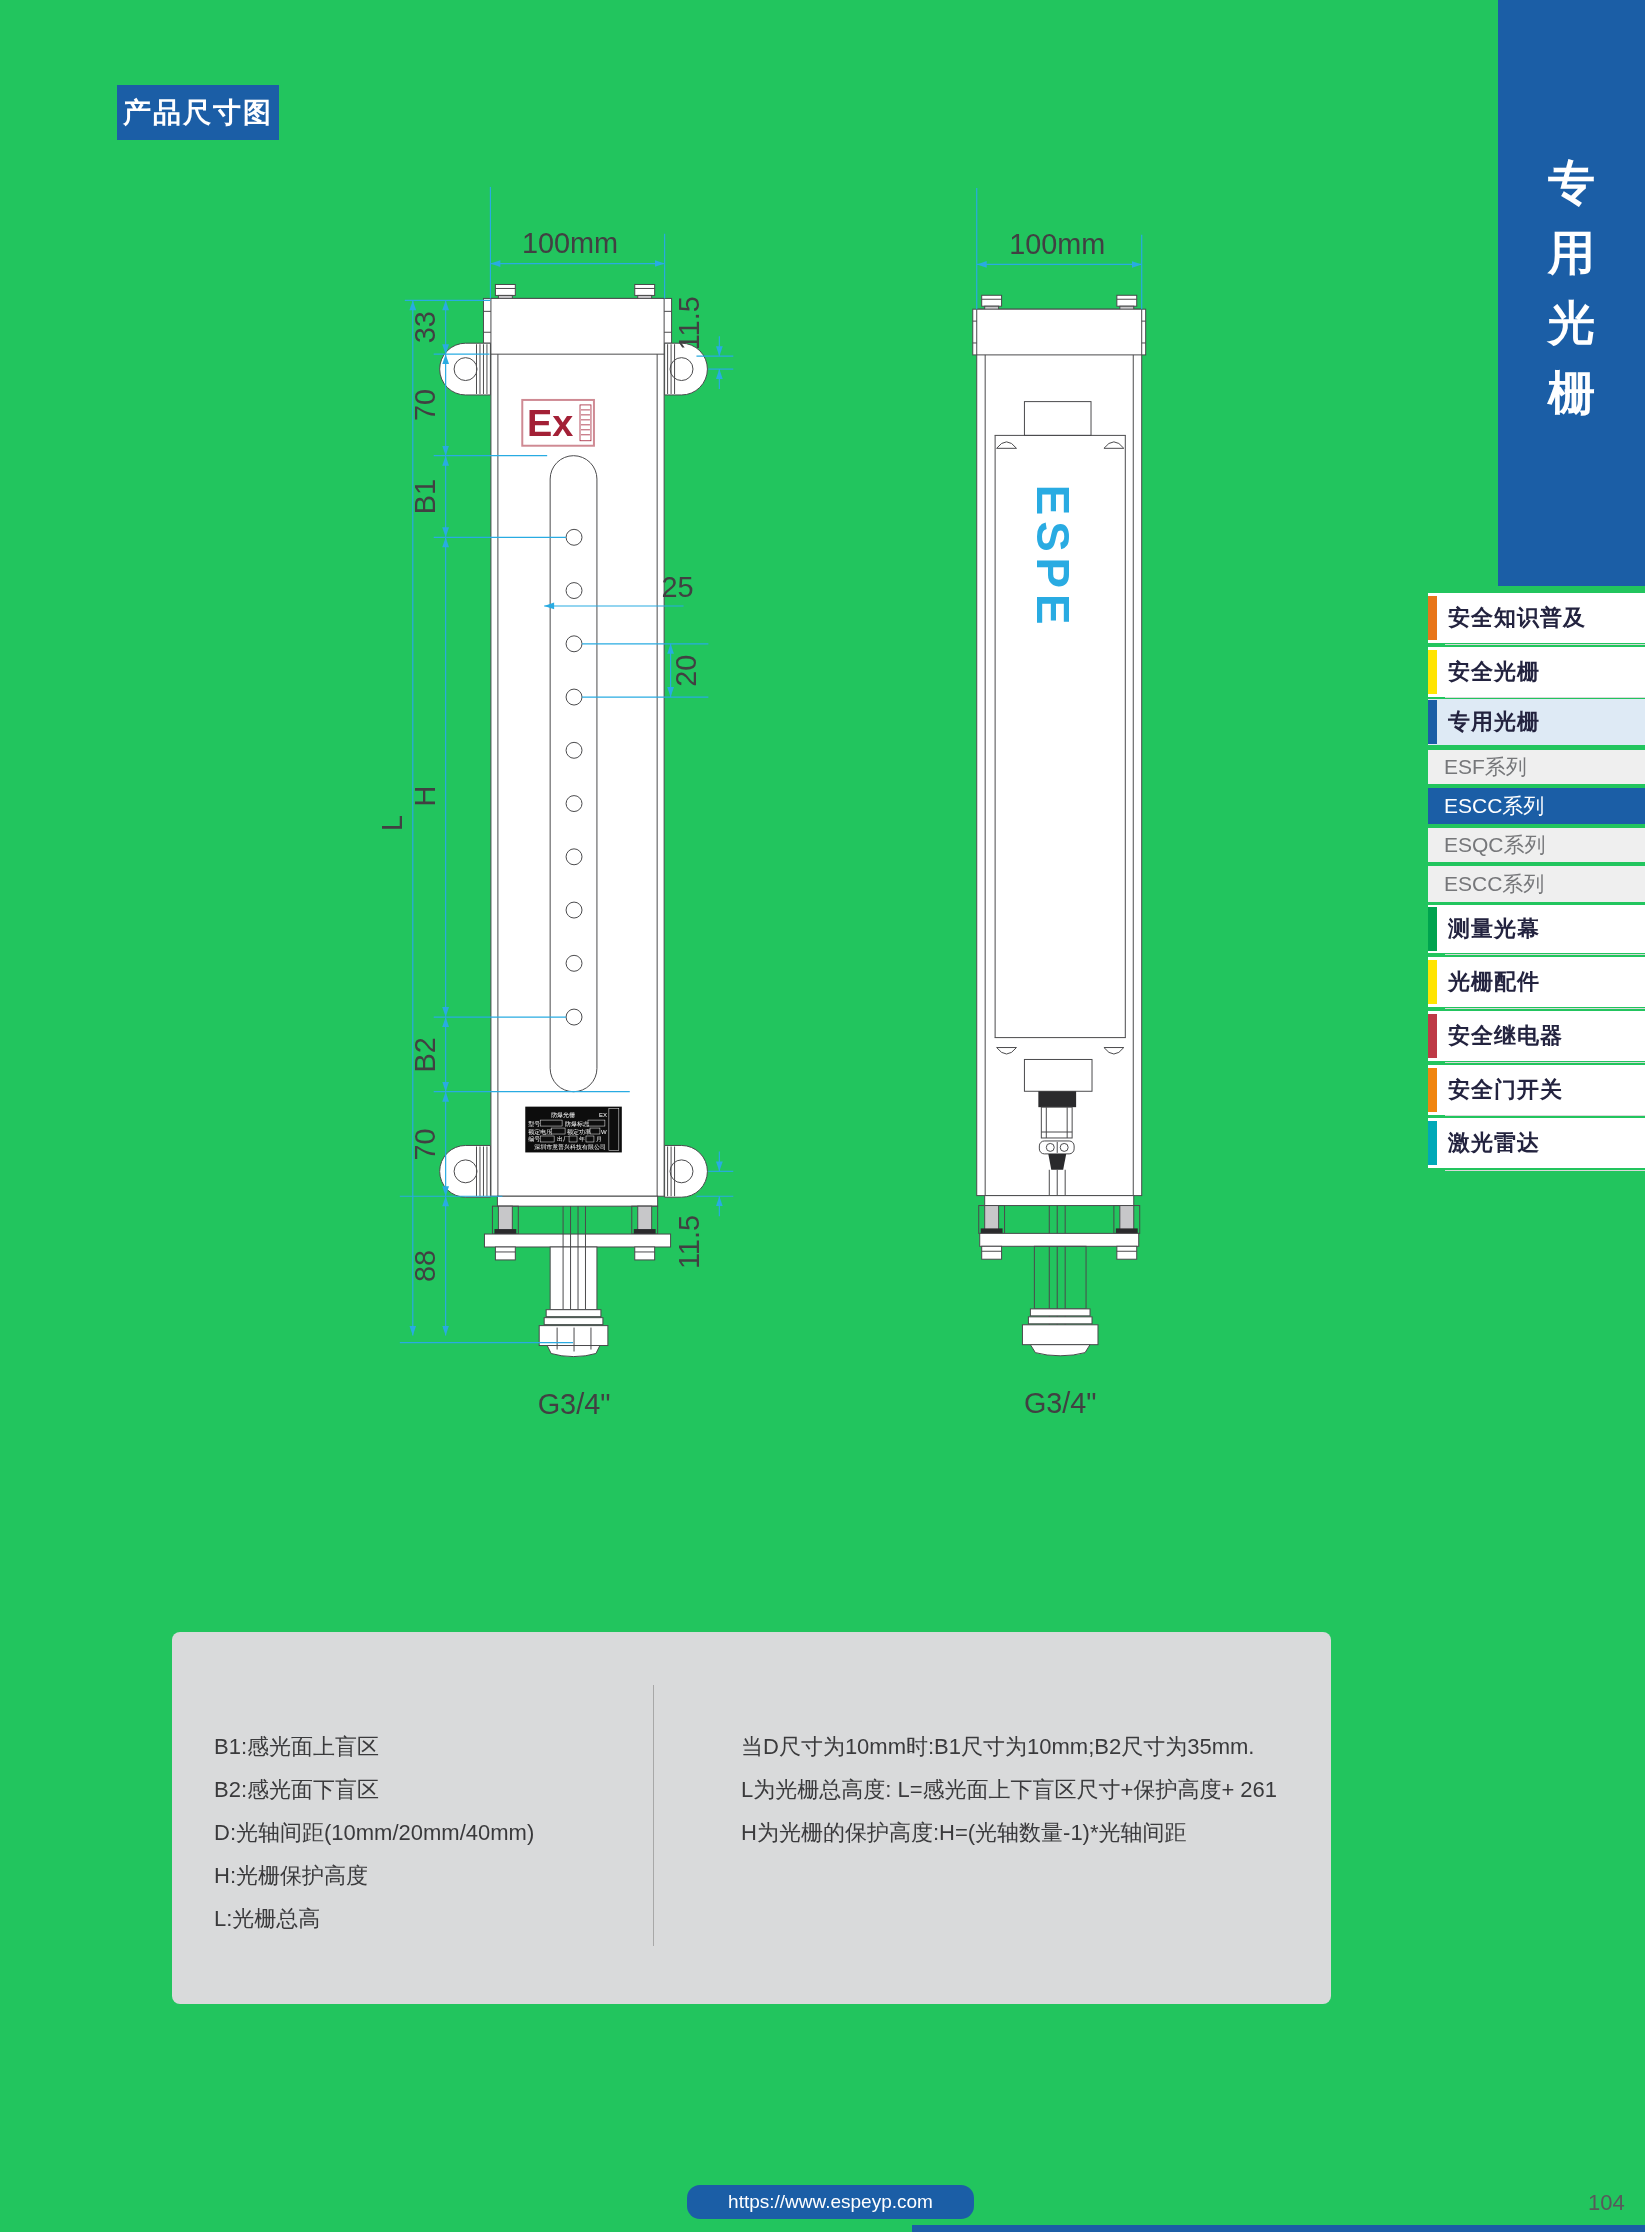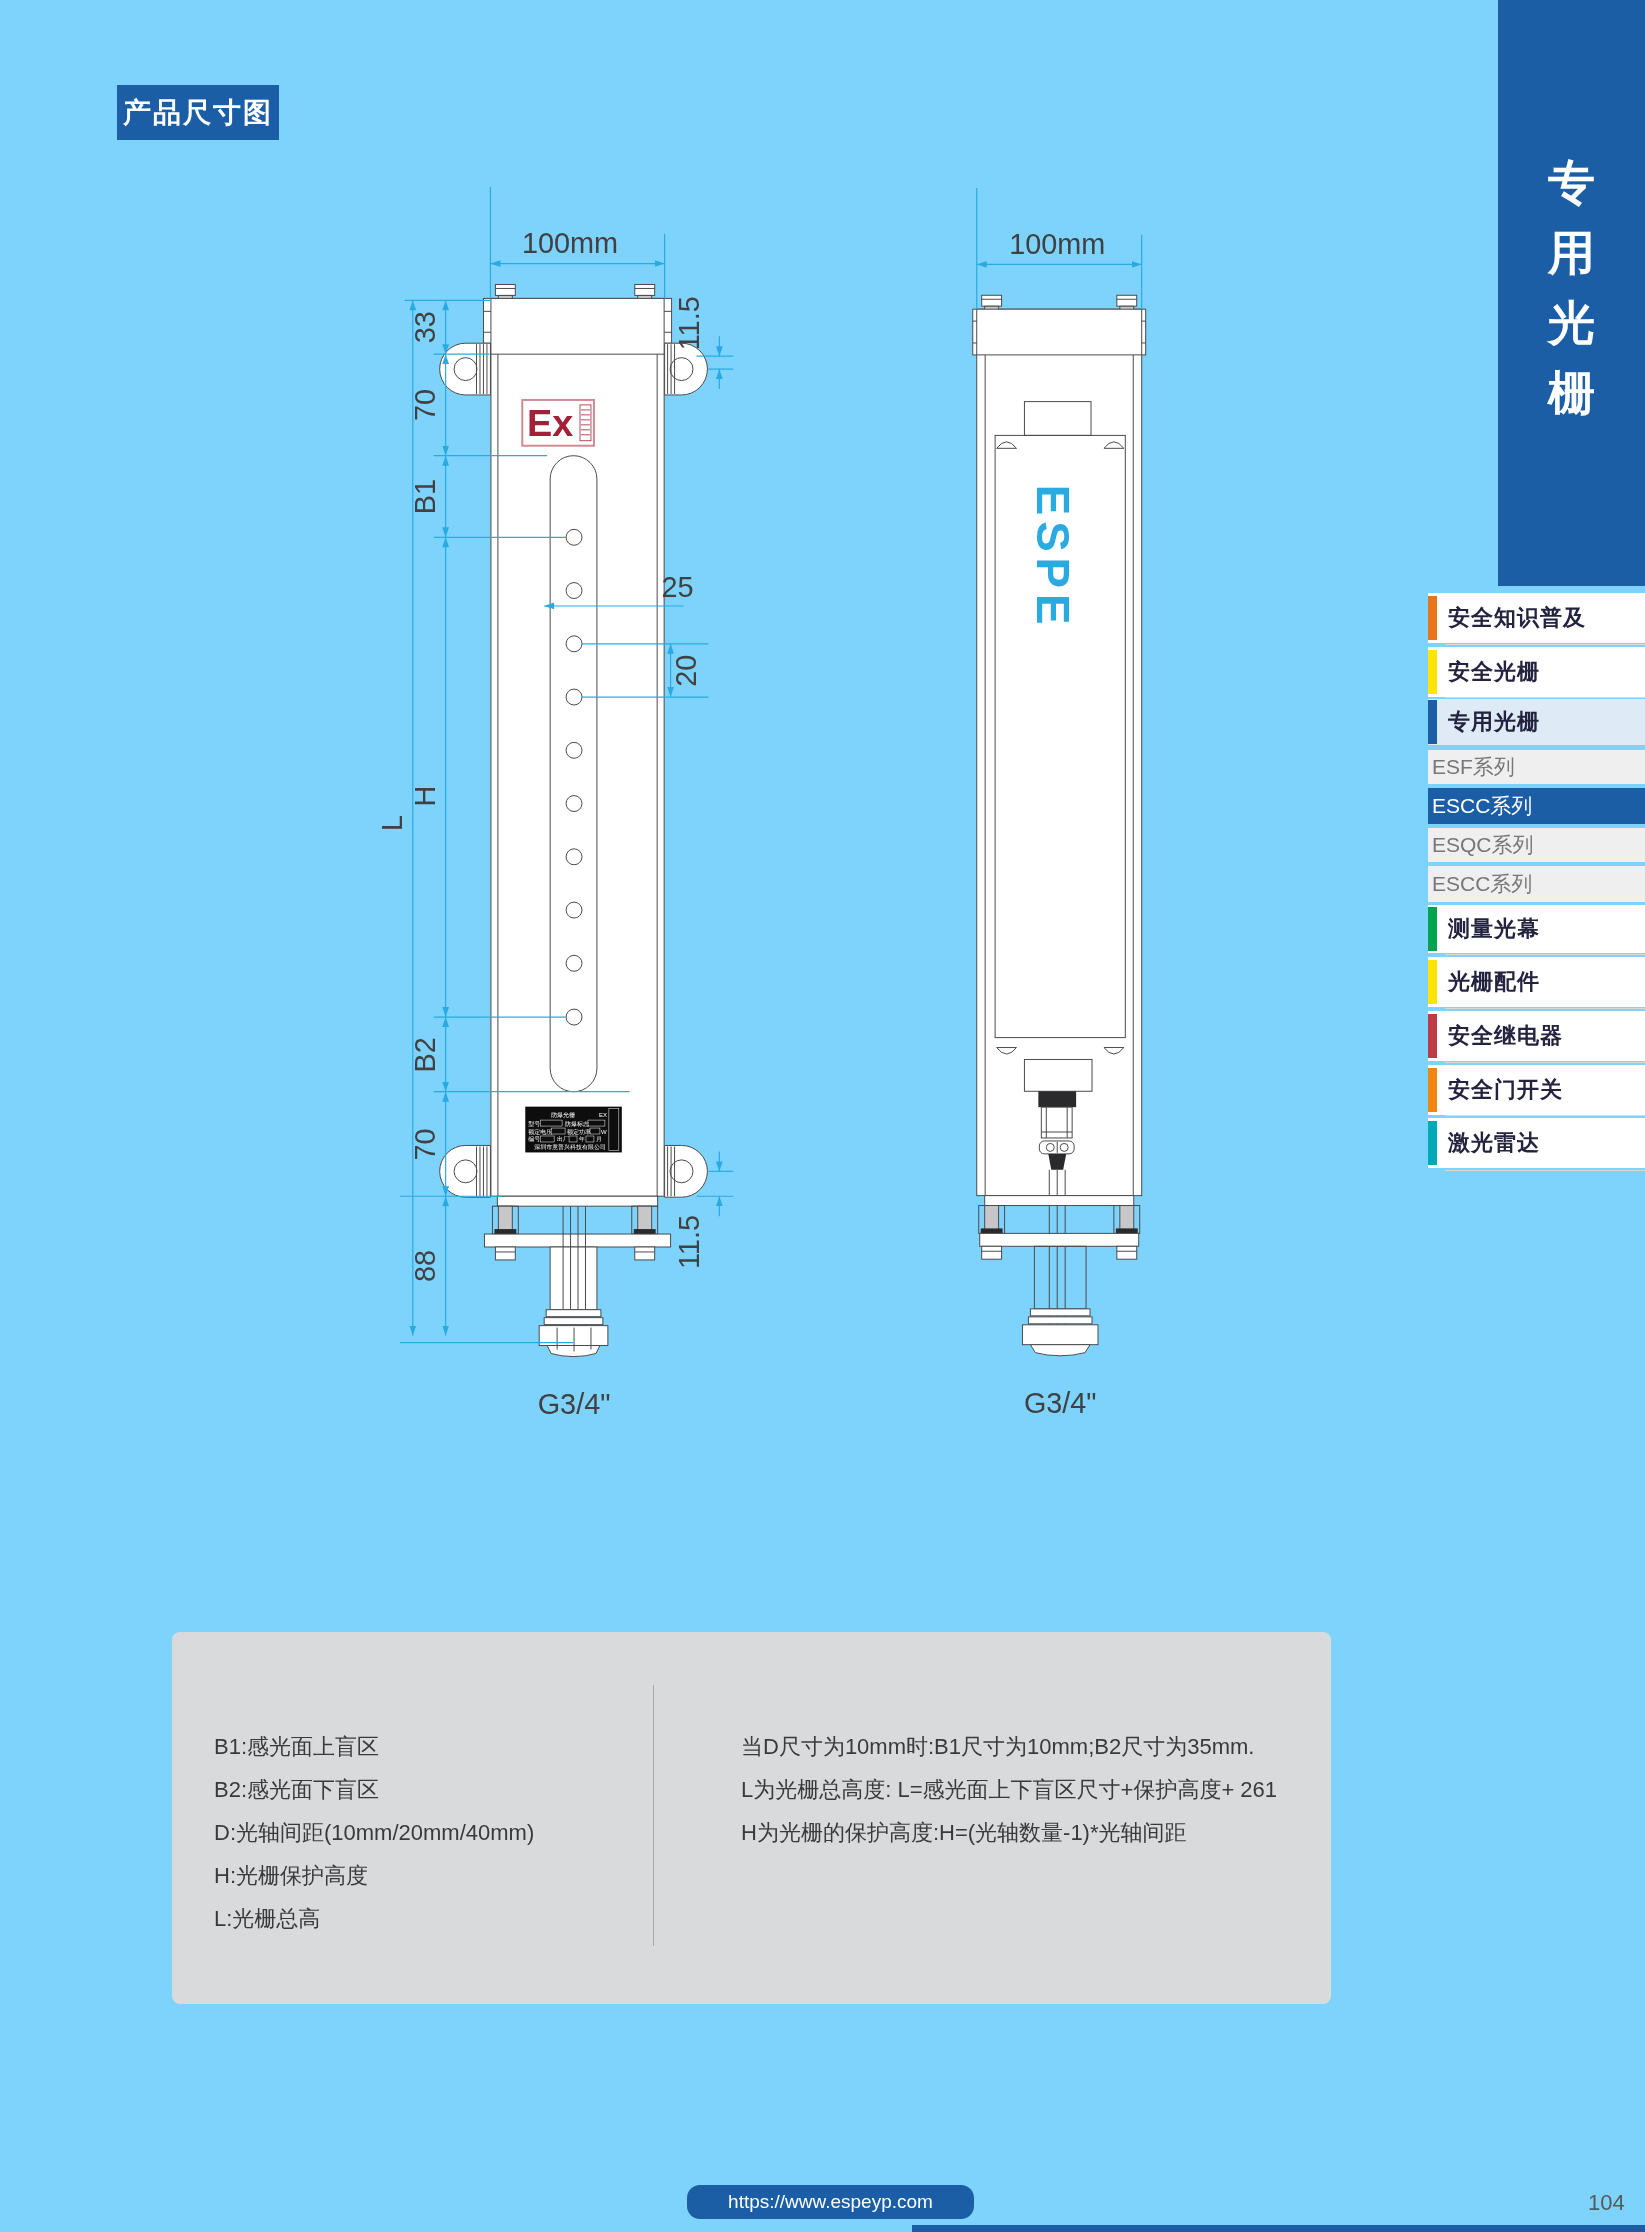--- a/index.html
+++ b/index.html
@@ -1,30 +1,30 @@
 <!DOCTYPE html>
 <html><head>
 <meta charset="utf-8">
 <style>
   html,body{margin:0;padding:0;background:#888;}
   *{box-sizing:border-box;}
-  #page{position:relative;width:1646px;height:2233px;background:#7dd3fc;overflow:hidden;
+  #page{position:relative;width:1646px;height:2233px;background:#22c55e;overflow:hidden;
         font-family:"Liberation Sans","DejaVu Sans",sans-serif;}
   
   .badge{position:absolute;left:117px;top:85px;width:162px;height:55px;background:#1B5EA6;
          color:#fff;font-size:28px;font-weight:bold;display:flex;align-items:center;justify-content:center;letter-spacing:2px;}
   
   .banner{position:absolute;left:1498px;top:0;width:147px;height:586px;background:#1B5EA6;}
   .banner .vchars{position:absolute;left:0;top:159px;width:100%;display:flex;flex-direction:column;align-items:center;gap:23px;}
   .banner .vchars span{color:#fff;font-size:47px;font-weight:bold;line-height:1;}
   
   .m-row{position:absolute;left:1428px;width:218px;display:flex;align-items:center;background:#fff;}
   .m-bar{width:9px;height:44px;margin-right:11px;flex:0 0 auto;}
   .m-cat-label{font-size:22px;font-weight:bold;color:#23233F;letter-spacing:1px;}
-  .m-sub{padding-left:4px;font-size:21px;color:#76777A;background:#EFEFEF;}
+  .m-sub{padding-left:16px;font-size:21px;color:#76777A;background:#EFEFEF;}
   .m-sub.active{background:#1B5EA6;color:#fff;}
   .m-div{position:absolute;left:1445px;width:201px;height:1px;background:#D9D9D9;}
   
   .infobox{position:absolute;left:172px;top:1632px;width:1159px;height:372px;background:#D9DADB;border-radius:8px;}
   .info-div{position:absolute;left:653px;top:1685px;width:1px;height:261px;background:#A8A8A8;}
   .info-col{position:absolute;top:1725px;display:flex;flex-direction:column;}
   .info-col div{height:43px;line-height:43px;font-size:22px;color:#3A3A3C;}
   #info-left{left:214px;}
   #info-right{left:741px;}
   

